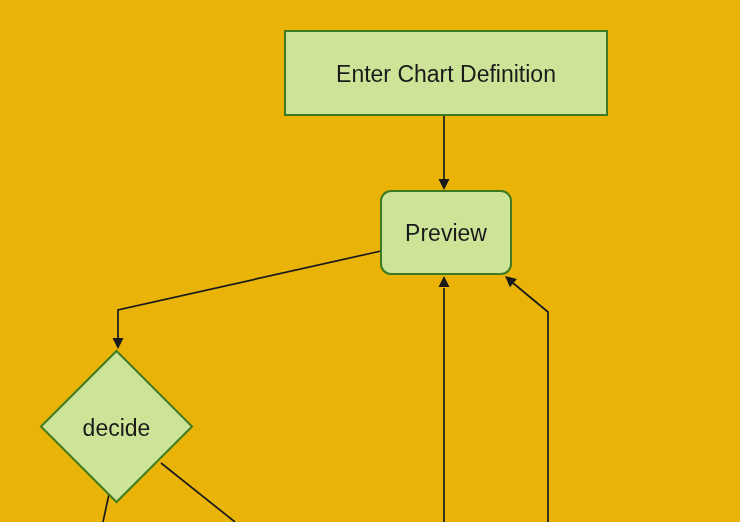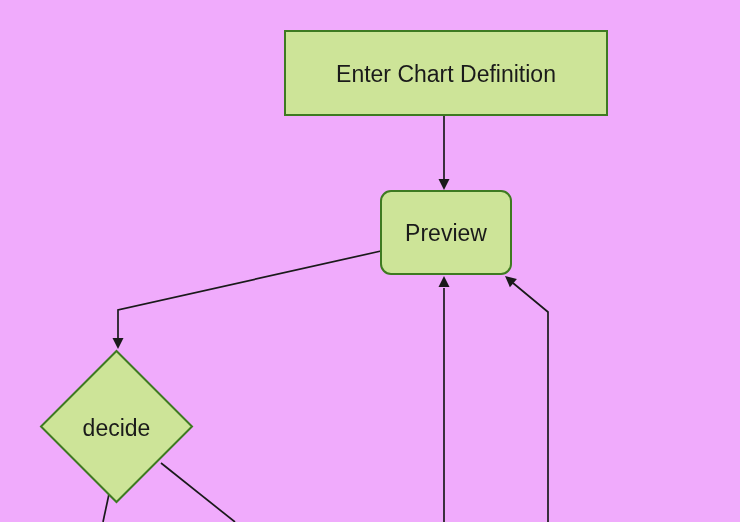--- a/index.html
+++ b/index.html
@@ -4,21 +4,21 @@
 <style>
   html, body {
     margin: 0;
     padding: 0;
     background: #ffffff;
   }
   .stage {
     position: relative;
     width: 740px;
     height: 522px;
-    background: #f0abfc;
+    background: #eab308;
     overflow: hidden;
     font-family: "Liberation Sans", sans-serif;
   }
   svg { display: block; }
   .node-shape {
     fill: #cde498;
     stroke: #3e7a21;
     stroke-width: 2;
   }
   .edge {

